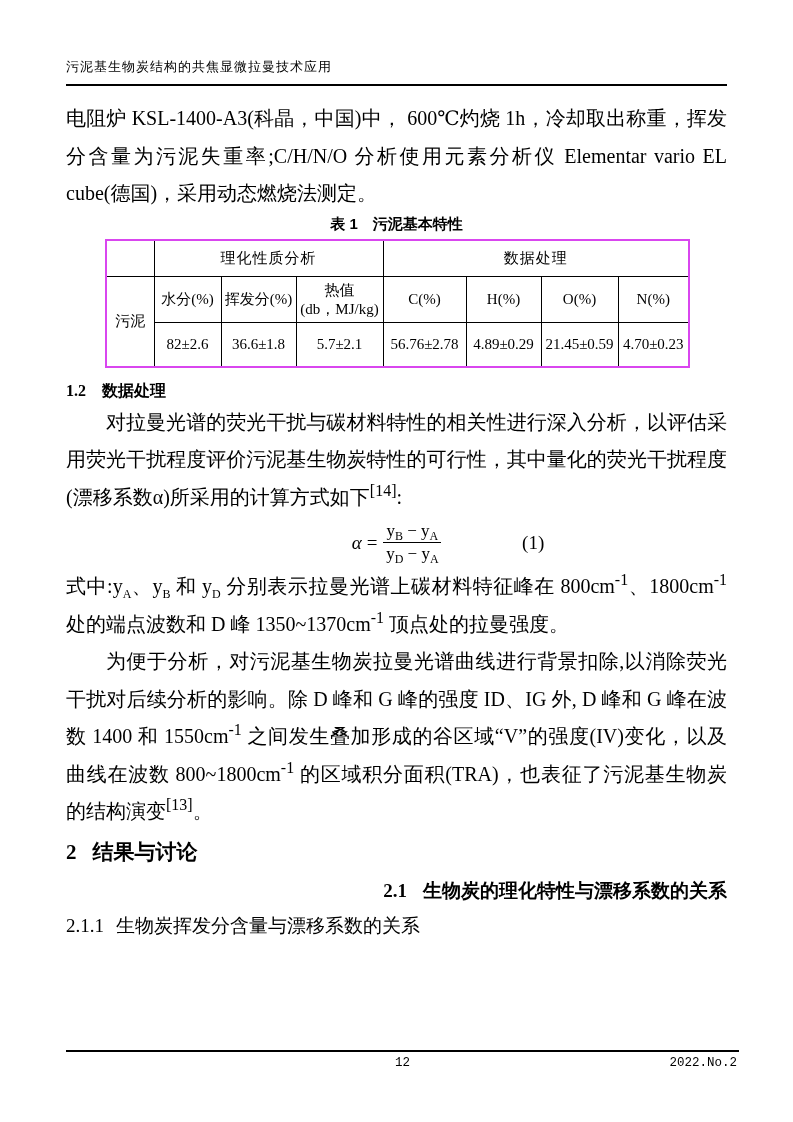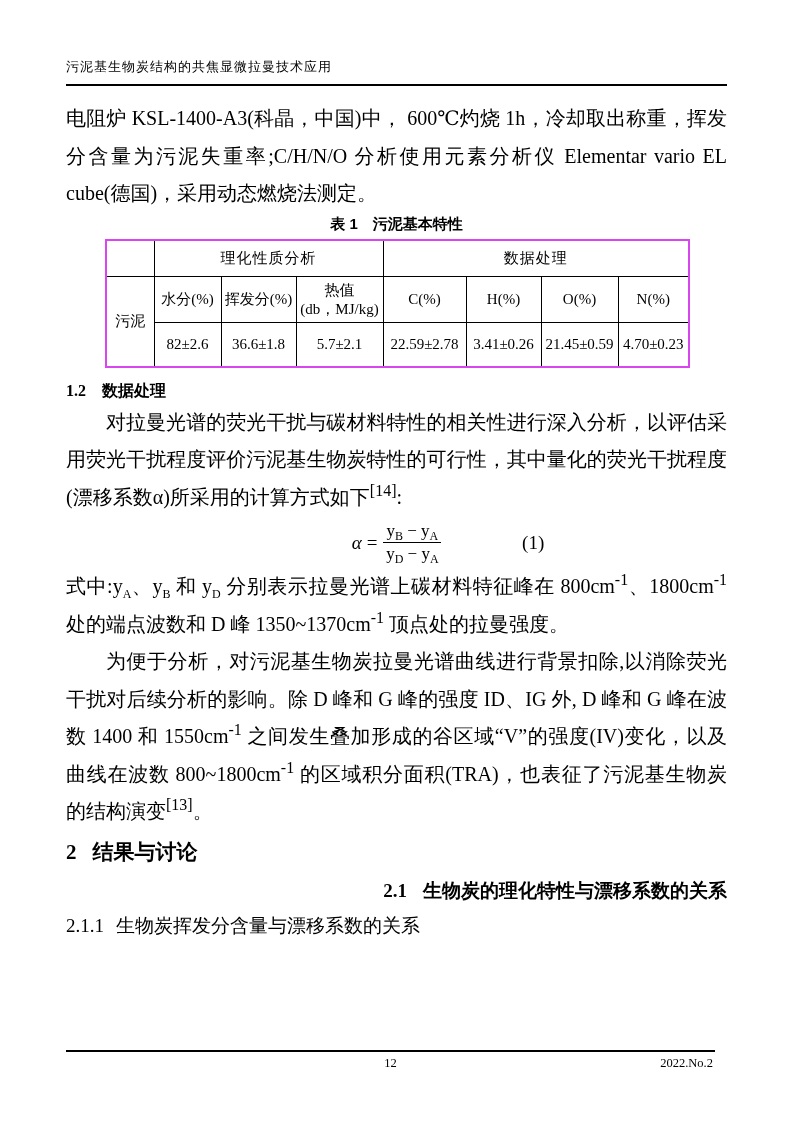--- a/index.html
+++ b/index.html
@@ -47,22 +47,22 @@
   .formula { display:inline-flex; align-items:center; margin-top:3px; font-size:19px; }
   .f-alpha { font-style:italic; margin-right:5px; }
   .f-eq { margin-right:6px; }
   .frac { display:inline-flex; flex-direction:column; text-align:center;
           font-size:17px; line-height:20px; }
   .frac .num { border-bottom:1.3px solid #000; padding:0 3px 1px; }
   .frac .den { padding-top:1px; }
   .eq-no { position:absolute; left:69%; top:14px; font-size:19px; }
 
   
-  .footer { position:absolute; left:66px; right:78px; top:1050px;
-            border-top:2.5px solid #000; font-family:Liberation Serif, serif; }
+  .footer { position:absolute; left:66px; right:54px; top:1050px;
+            border-top:2.5px solid #000; font-family:Liberation Mono, monospace; }
   .footer-inner { position:relative; text-align:center; padding-top:4px; font-size:12.5px; }
   .footer-issue { position:absolute; right:2px; top:4px; font-size:12.5px; }
 </style>
 </head>
 <body>
 
 <div class="page">
 
   <div class="header">
     <span class="header-title">污泥基生物炭结构的共焦显微拉曼技术应用</span>
@@ -99,22 +99,22 @@
 (db，MJ/kg)</td>
         <td>C(%)</td>
         <td>H(%)</td>
         <td>O(%)</td>
         <td>N(%)</td>
       </tr>
       <tr class="trow-3">
         <td>82±2.6</td>
         <td>36.6±1.8</td>
         <td>5.7±2.1</td>
-        <td>22.59±2.78</td>
-        <td>3.41±0.26</td>
+        <td>56.76±2.78</td>
+        <td>4.89±0.29</td>
         <td>21.45±0.59</td>
         <td>4.70±0.23</td>
       </tr>
     </tbody>
       </table>
 
     <h3 class="h-sec h-12"><span class="h-num">1.2</span><span>数据处理</span></h3>
 
     <p class="para indent">对拉曼光谱的荧光干扰与碳材料特性的相关性进行深入分析，以评估采用荧光干扰程度评价污泥基生物炭特性的可行性，其中量化的荧光干扰程度(漂移系数α)所采用的计算方式如下<sup>[14]</sup>:</p>
 

